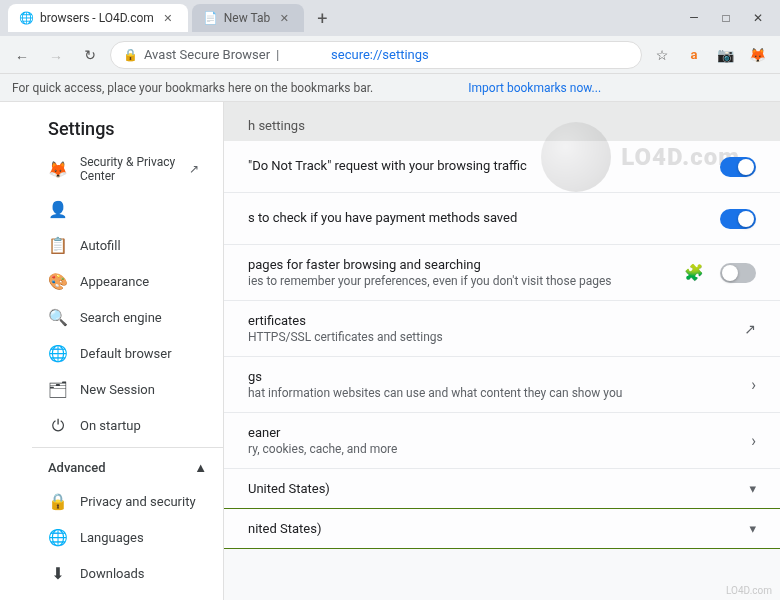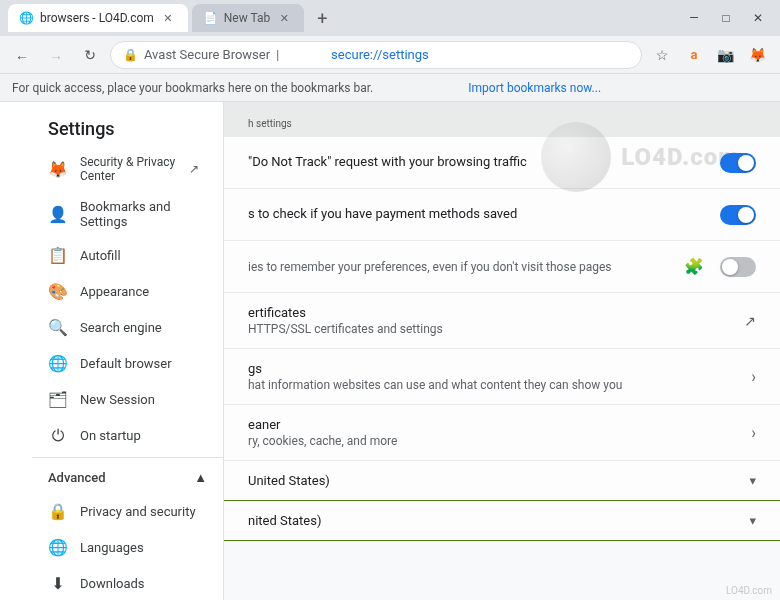--- a/index.html
+++ b/index.html
@@ -194,21 +194,21 @@
 
     
     .content-overlay {
       position: relative;
       background: #f8f9fa;
       min-height: 100%;
     }
 
     .settings-header {
       padding: 16px 24px 8px 24px;
-      font-size: 10px;
+      font-size: 13px;
       color: #555;
       background: rgba(200,200,200,0.3);
     }
 
     .setting-item {
       display: flex;
       align-items: center;
       justify-content: space-between;
       padding: 12px 24px;
       border-bottom: 1px solid #e8eaed;
@@ -398,21 +398,20 @@
     <div class="sidebar-title">Settings</div>
 
     <div class="sidebar-item">
       <span class="sidebar-icon avast-icon">🦊</span>
       <span style="font-size:12px;">Security &amp; Privacy Center</span>
       <span style="margin-left:auto; color:#5f6368; font-size:12px;">↗</span>
     </div>
 
     <div class="sidebar-item">
       <span class="sidebar-icon">👤</span>
-      <span>Bookmarks and Settings</span>
     </div>
 
     <div class="sidebar-item">
       <span class="sidebar-icon">📋</span>
       <span>Autofill</span>
     </div>
 
     <div class="sidebar-item">
       <span class="sidebar-icon">🎨</span>
       <span>Appearance</span>
@@ -489,20 +488,21 @@
           <div class="setting-item-title">s to check if you have payment methods saved</div>
         </div>
         <div class="toggle">
           <div class="toggle-track on"></div>
           <div class="toggle-thumb on"></div>
         </div>
       </div>
 
       <div class="setting-item">
         <div class="setting-item-text">
+          <div class="setting-item-title">pages for faster browsing and searching</div>
           <div class="setting-item-desc">ies to remember your preferences, even if you don't visit those pages</div>
         </div>
         <div style="display:flex; align-items:center; gap:8px;">
           <span class="puzzle-icon">🧩</span>
           <div class="toggle">
             <div class="toggle-track off"></div>
             <div class="toggle-thumb off"></div>
           </div>
         </div>
       </div>

